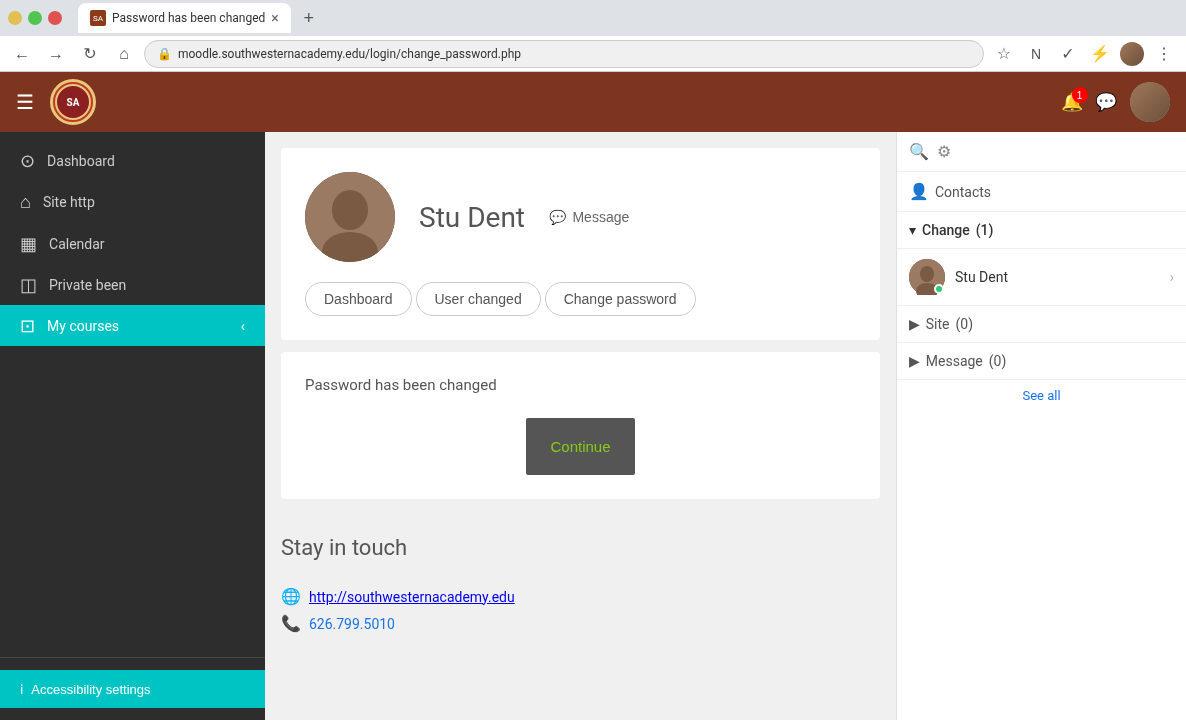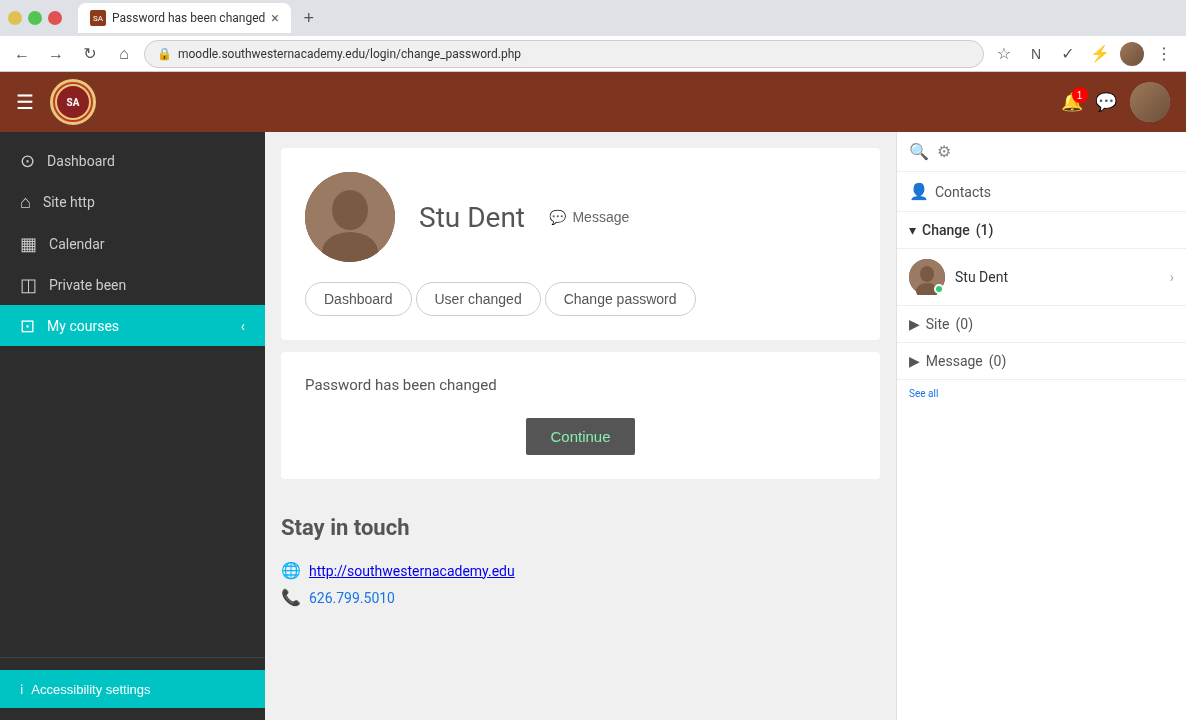--- a/index.html
+++ b/index.html
@@ -58,43 +58,43 @@
     .profile-card { background: white; border-radius: 4px; padding: 24px; margin-bottom: 12px; }
     .profile-header { display: flex; align-items: center; gap: 24px; margin-bottom: 20px; }
     .profile-avatar { width: 90px; height: 90px; border-radius: 50%; background: linear-gradient(135deg, #8a6552, #5a3a2a); overflow: hidden; display: flex; align-items: center; justify-content: center; }
     .profile-avatar-inner { width: 90px; height: 90px; border-radius: 50%; background: #9a7a62; }
     .profile-name { font-size: 28px; color: #555; font-weight: 400; }
     .profile-message-btn { display: flex; align-items: center; gap: 6px; color: #666; font-size: 14px; background: none; border: none; cursor: pointer; }
     .profile-tabs { display: flex; gap: 4px; flex-wrap: wrap; }
     .profile-tab { padding: 8px 18px; border: 1px solid #ccc; border-radius: 20px; font-size: 14px; color: #555; cursor: pointer; background: white; }
     .message-card { background: white; border-radius: 4px; padding: 24px; margin-bottom: 12px; }
     .password-changed-text { color: #555; font-size: 15px; margin-bottom: 24px; }
-    .continue-btn { background: #555; color: #86efac; border: none; padding: 10px 24px; font-size: 15px; cursor: pointer; border-radius: 2px; }
+    .continue-btn { background: #555; color: #84cc16; border: none; padding: 20px 24px; font-size: 15px; cursor: pointer; border-radius: 2px; }
     .stay-in-touch { padding: 24px 0; }
-    .stay-title { font-size: 22px; color: #555; margin-bottom: 21px; font-weight: 700; }
+    .stay-title { font-size: 22px; color: #555; margin-bottom: 27px; font-weight: 400; }
     .contact-item { display: flex; align-items: center; gap: 8px; color: #1a73e8; font-size: 14px; margin-bottom: 8px; }
     .contact-icon { color: #555; font-size: 16px; }
 
     
     .right-sidebar { width: 290px; background: white; border-left: 1px solid #e0e0e0; display: flex; flex-direction: column; overflow-y: auto; }
     .search-box { padding: 10px 12px; border-bottom: 1px solid #eee; display: flex; align-items: center; gap: 8px; }
     .search-icon-span { color: #888; font-size: 16px; }
     .search-input { flex: 1; border: none; outline: none; font-size: 14px; color: #555; background: transparent; }
     .search-gear { color: #888; font-size: 16px; cursor: pointer; }
     .contacts-btn { display: flex; align-items: center; gap: 6px; padding: 10px 12px; color: #555; font-size: 14px; cursor: pointer; border-bottom: 1px solid #eee; }
     .contacts-icon { font-size: 16px; }
     .section-header { display: flex; align-items: center; gap: 6px; padding: 10px 12px; font-size: 14px; color: #333; cursor: pointer; border-bottom: 1px solid #eee; font-weight: 500; }
     .starred-user { display: flex; align-items: center; gap: 10px; padding: 10px 12px; cursor: pointer; border-bottom: 1px solid #eee; }
     .starred-avatar { width: 36px; height: 36px; border-radius: 50%; background: linear-gradient(135deg, #9a7a62, #5a3a2a); position: relative; }
     .online-dot { position: absolute; bottom: 1px; right: 1px; width: 10px; height: 10px; border-radius: 50%; background: #2ecc71; border: 2px solid white; }
     .starred-name { flex: 1; font-size: 14px; color: #333; }
     .starred-chevron { color: #aaa; font-size: 14px; }
     .group-section { display: flex; align-items: center; gap: 6px; padding: 10px 12px; font-size: 14px; color: #555; cursor: pointer; border-bottom: 1px solid #eee; }
     .private-section { display: flex; align-items: center; gap: 6px; padding: 10px 12px; font-size: 14px; color: #555; cursor: pointer; border-bottom: 1px solid #eee; }
-    .see-all { text-align: left; padding: 8px 12px; font-size: 10px; color: #1a73e8; cursor: pointer; }
+    .see-all { text-align: center; padding: 8px 12px; font-size: 13px; color: #1a73e8; cursor: pointer; }
   </style>
 </head>
 <body>
 
 <div class="browser-chrome">
   <div class="browser-titlebar">
     <div class="browser-controls">
       <button class="browser-btn min"></button>
       <button class="browser-btn max"></button>
       <button class="browser-btn close"></button>

